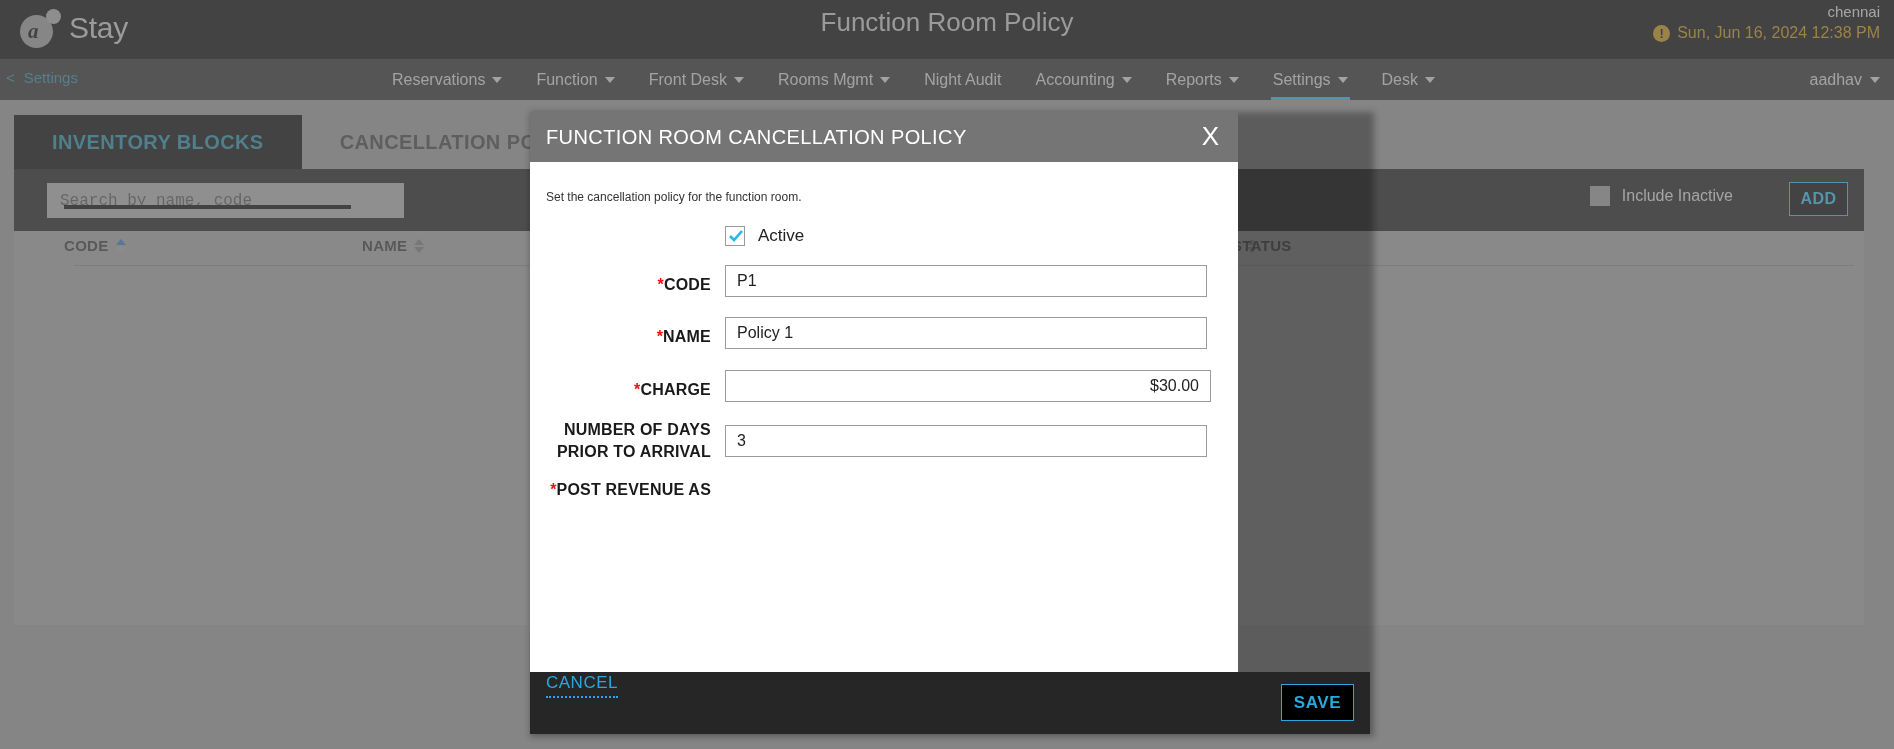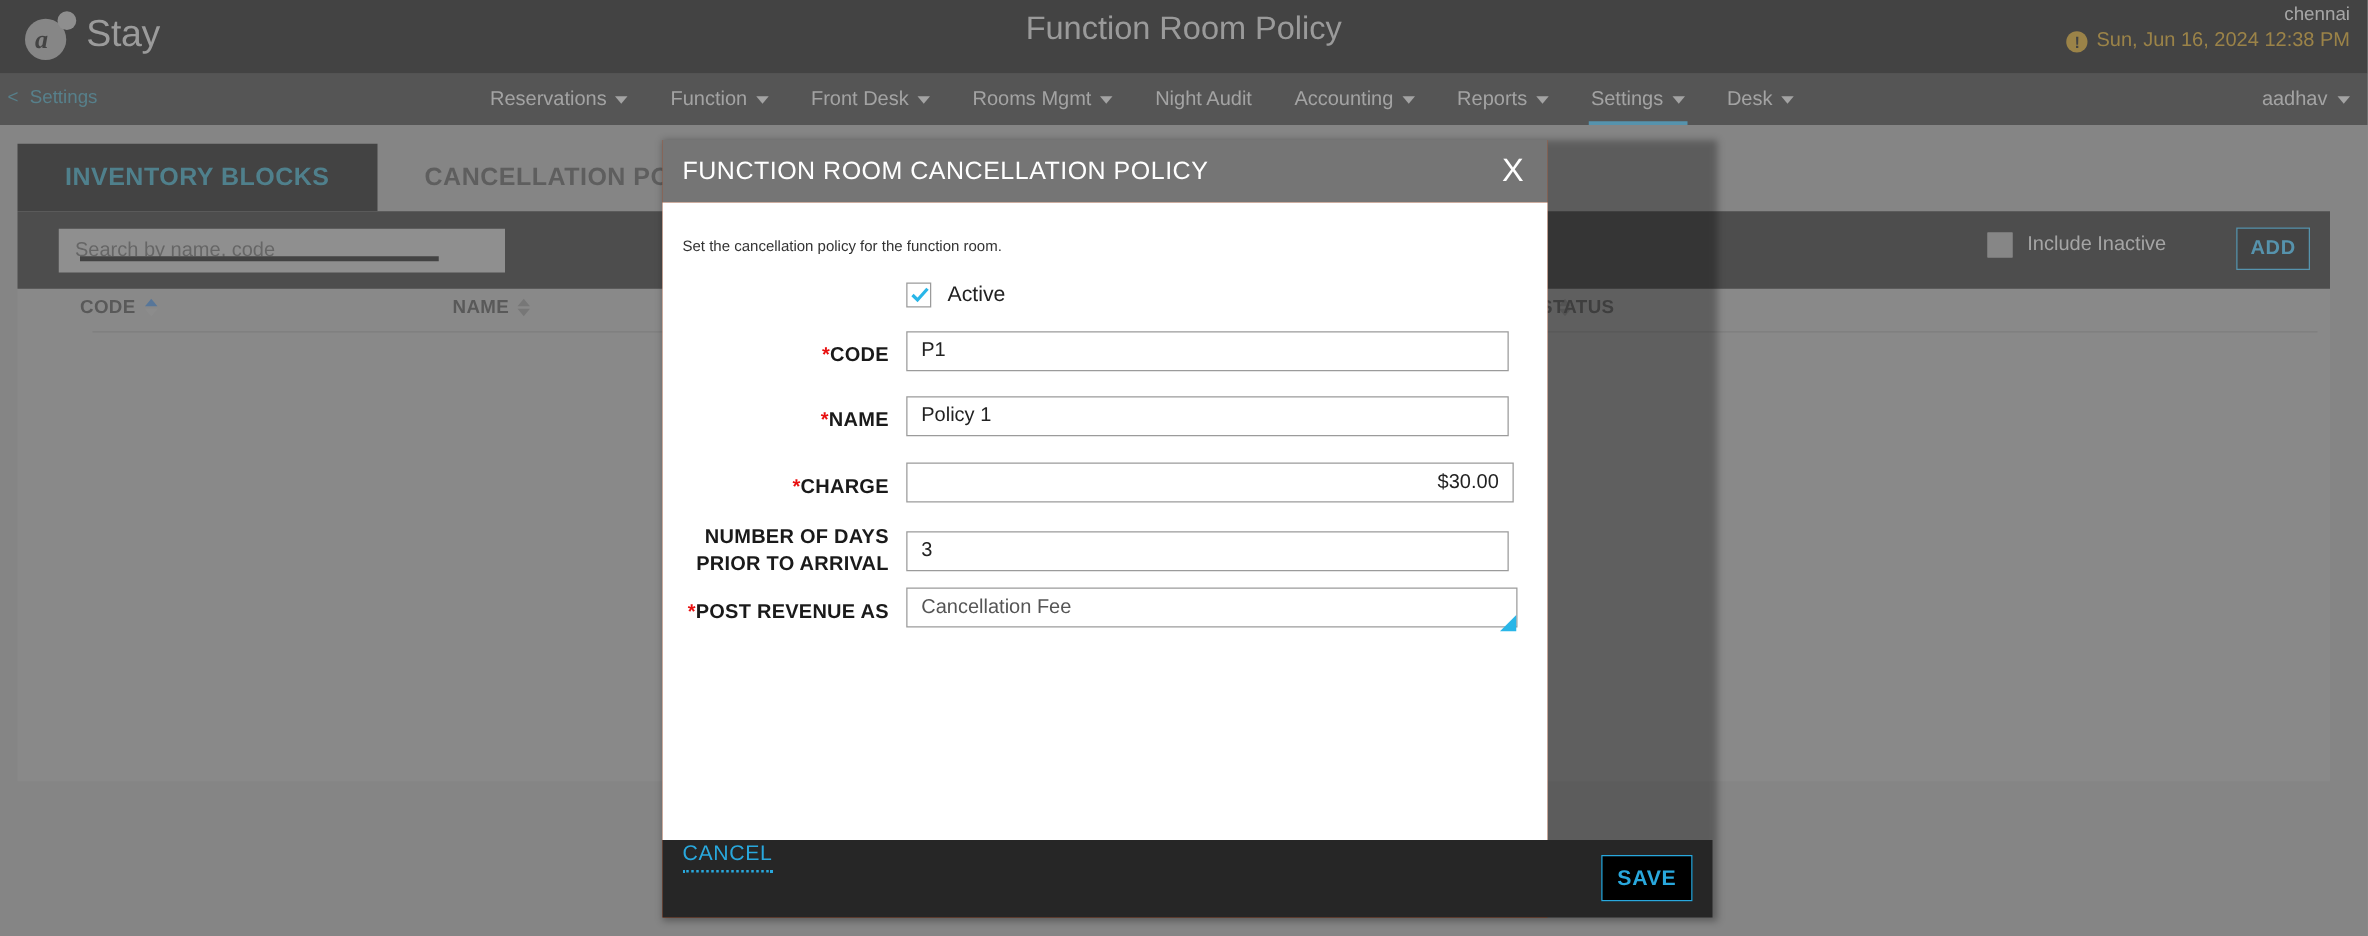--- a/index.html
+++ b/index.html
@@ -116,21 +116,21 @@
     background: #939393;
   }
   .panel-toolbar {
     position: absolute; left: 0; top: 0; width: 1850px; height: 62px;
     background: #151515;
   }
   .search-input {
     position: absolute; left: 33px; top: 14px; width: 357px; height: 35px;
     background: #a0a0a0; border: none; outline: none;
     font-size: 16px; color: #4a4a4a; padding: 0 13px;
-    font-family: Liberation Sans, sans-serif;
+    font-family: Liberation Mono, monospace;
   }
   .search-input::placeholder { color: #4a4a4a; }
   .inactive-wrap {
     position: absolute; right: 131px; top: 17px;
     display: flex; align-items: center; gap: 12px;
   }
   .cb-square {
     width: 20px; height: 20px; background: #8d8d8d; border: 1px solid #8d8d8d;
   }
   .inactive-label { font-size: 16px; color: #cccccc; }
@@ -420,24 +420,20 @@
       <div class="frow" style="left:0; top:252px;">
         <div class="flabel" style="padding-top:5px">
           <span>NUMBER OF DAYS</span><br>
           <span>PRIOR TO ARRIVAL</span>
         </div>
         <input class="ftext" style="margin-top: 11px;" type="text" value="3">
       </div>
 
       <div class="frow" style="left:0; top:308px;">
         <div class="flabel"><span class="req">*</span><span>POST REVENUE AS</span></div>
-        <div class="fselect-wrap">
-          <textarea class="fselect" rows="1" style="">Cancellation Fee</textarea>
-          <span class="resize-grip"></span>
-        </div>
       </div>
     </div>
 
     <div class="modal-footer">
       <div class="cancel-link">CANCEL</div>
       <div class="save-btn">
         <span>SAVE</span>
       </div>
     </div>
   </div>

